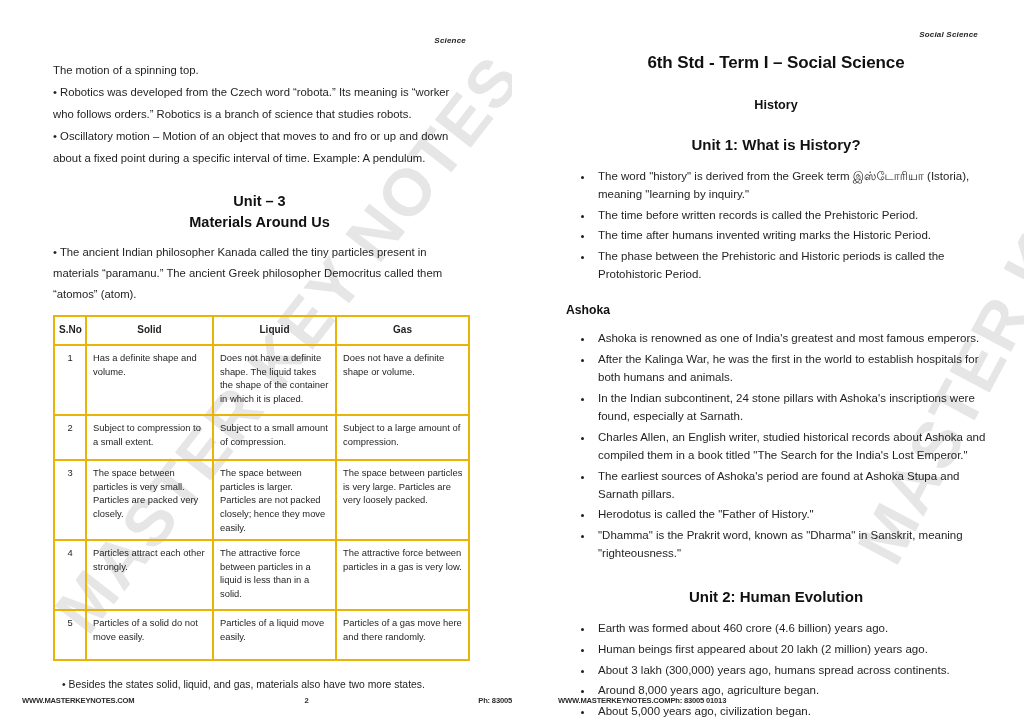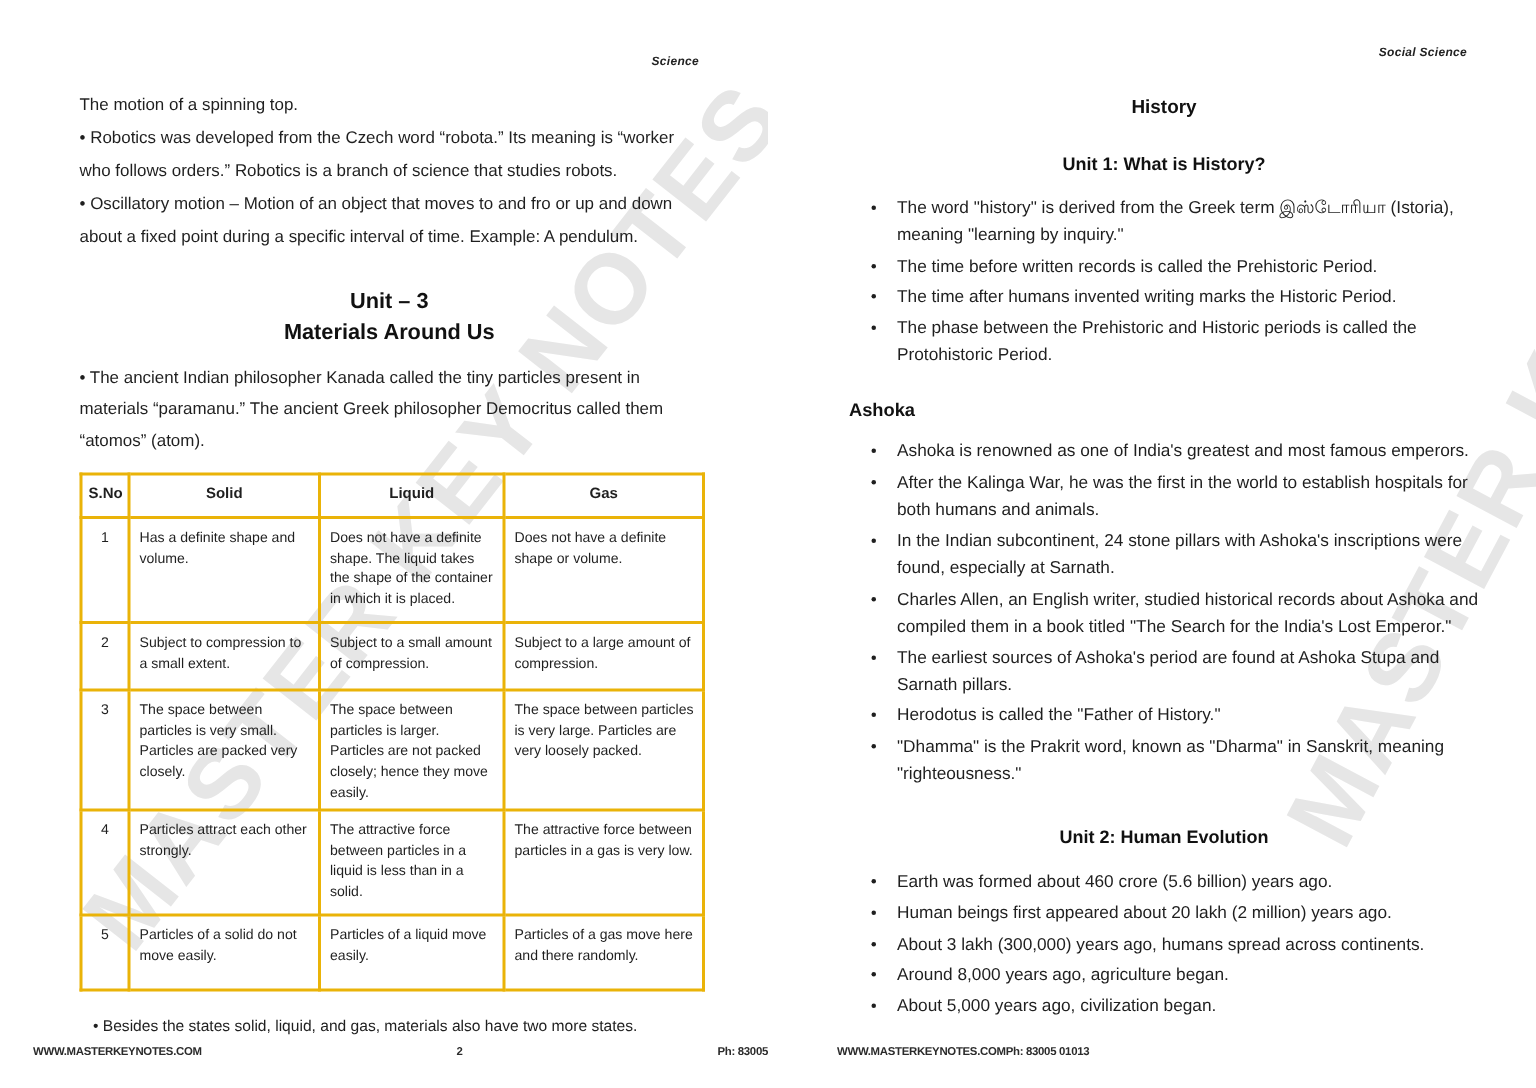--- a/index.html
+++ b/index.html
@@ -151,21 +151,21 @@
   .sec-title {
     text-align: center;
     font-weight: bold;
     font-size: 12.6px;
     color: #111;
     margin: 25px 0 0 0;
   }
   .unit-title {
     text-align: center;
     font-weight: bold;
-    font-size: 12px;
+    font-size: 15px;
     color: #111;
     margin: 24px 0 0 0;
   }
   .unit-title.mid { margin: 26px 0 0 0; }
   .block-head {
     font-weight: bold;
     font-size: 12.2px;
     color: #111;
     margin: 20px 0 0 8px;
   }
@@ -290,20 +290,21 @@
 
   <div class="page page-right">
 
     <div class="watermark">
       <span class="wm-right">MASTER KEY NOTES</span>
     </div>
 
     <div class="layer">
       <div class="running-head rh-right">Social Science</div>
 
+      <h1 class="doc-title">6th Std - Term I – Social Science</h1>
       <h2 class="sec-title">History</h2>
       <h3 class="unit-title">Unit 1: What is History?</h3>
 
       <ul class="bullets">
         <li>The word "history" is derived from the Greek term இஸ்டோரியா (Istoria), meaning "learning by inquiry."</li>
         <li>The time before written records is called the Prehistoric Period.</li>
         <li>The time after humans invented writing marks the Historic Period.</li>
         <li>The phase between the Prehistoric and Historic periods is called the Protohistoric Period.</li>
       </ul>
 
@@ -315,21 +316,21 @@
         <li>In the Indian subcontinent, 24 stone pillars with Ashoka's inscriptions were found, especially at Sarnath.</li>
         <li>Charles Allen, an English writer, studied historical records about Ashoka and compiled them in a book titled "The Search for the India's Lost Emperor."</li>
         <li>The earliest sources of Ashoka's period are found at Ashoka Stupa and Sarnath pillars.</li>
         <li>Herodotus is called the "Father of History."</li>
         <li>"Dhamma" is the Prakrit word, known as "Dharma" in Sanskrit, meaning "righteousness."</li>
       </ul>
 
       <h3 class="unit-title mid">Unit 2: Human Evolution</h3>
 
       <ul class="bullets">
-        <li>Earth was formed about 460 crore (5.6 billion) years ago.</li>
+        <li>Earth was formed about 460 crore (4.6 billion) years ago.</li>
         <li>Human beings first appeared about 20 lakh (2 million) years ago.</li>
         <li>About 3 lakh (300,000) years ago, humans spread across continents.</li>
         <li>Around 8,000 years ago, agriculture began.</li>
         <li>About 5,000 years ago, civilization began.</li>
       </ul>
     </div>
 
     <div class="footer footer-right">
       <span class="f-site">WWW.MASTERKEYNOTES.COM</span>
       <span class="f-phone">Ph: 83005 01013</span>

